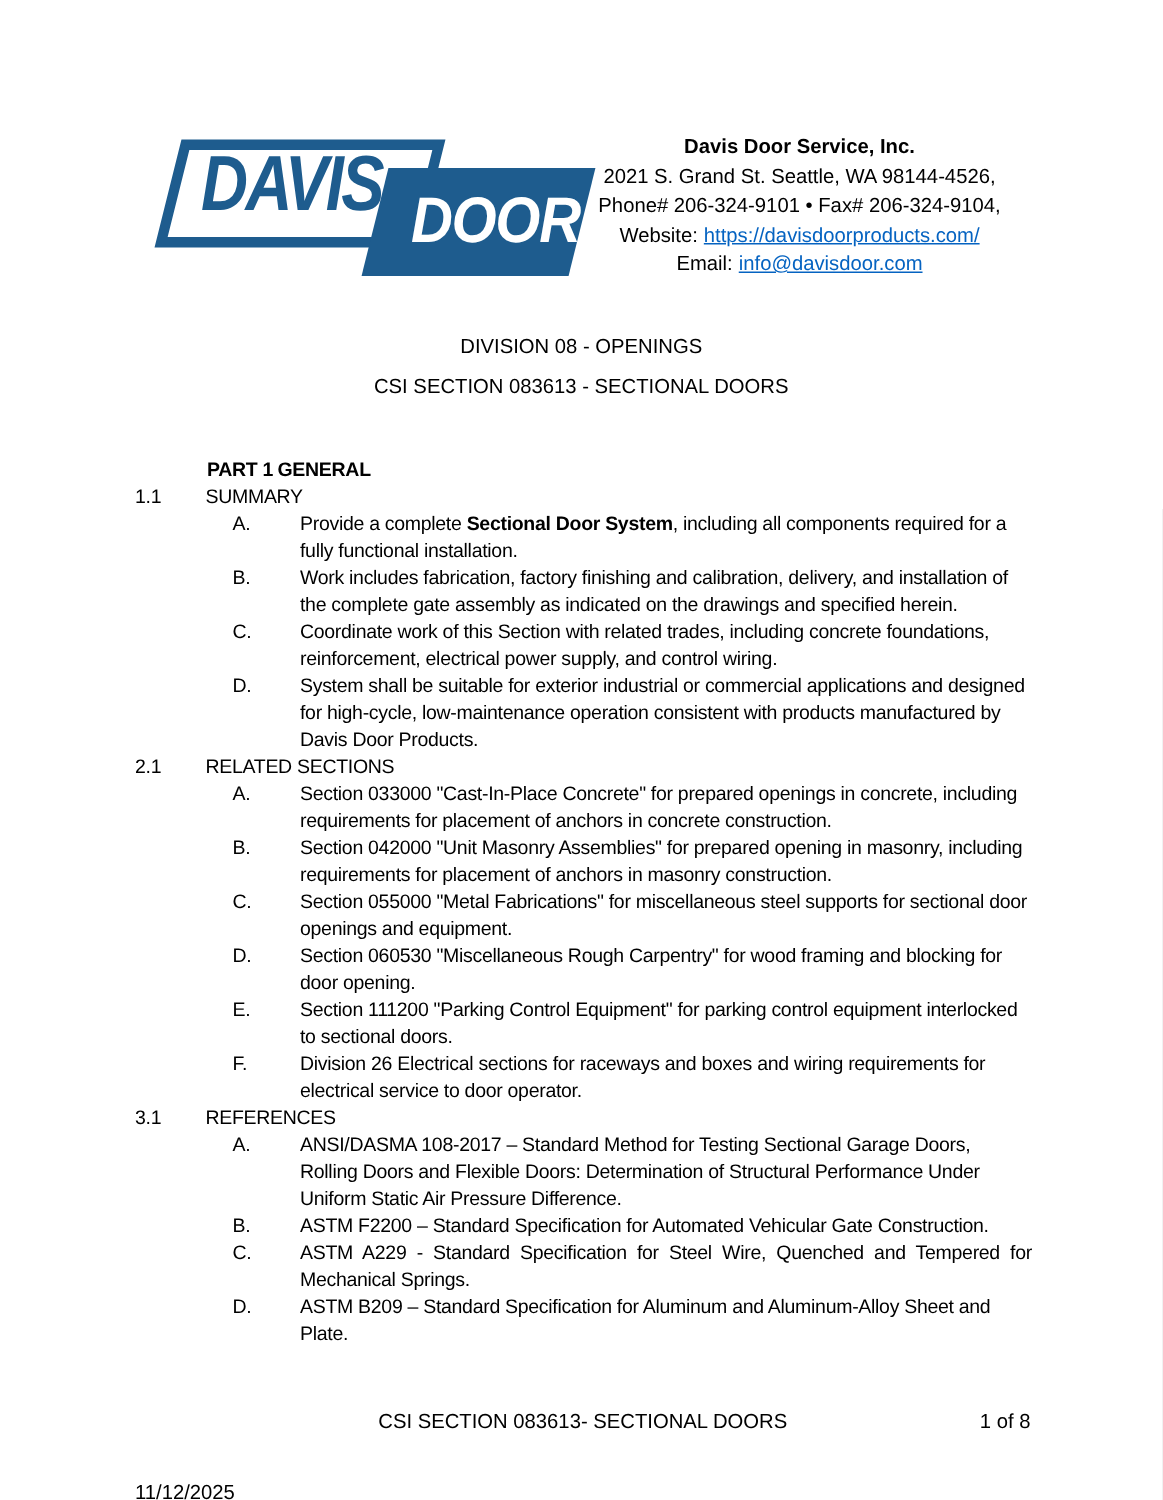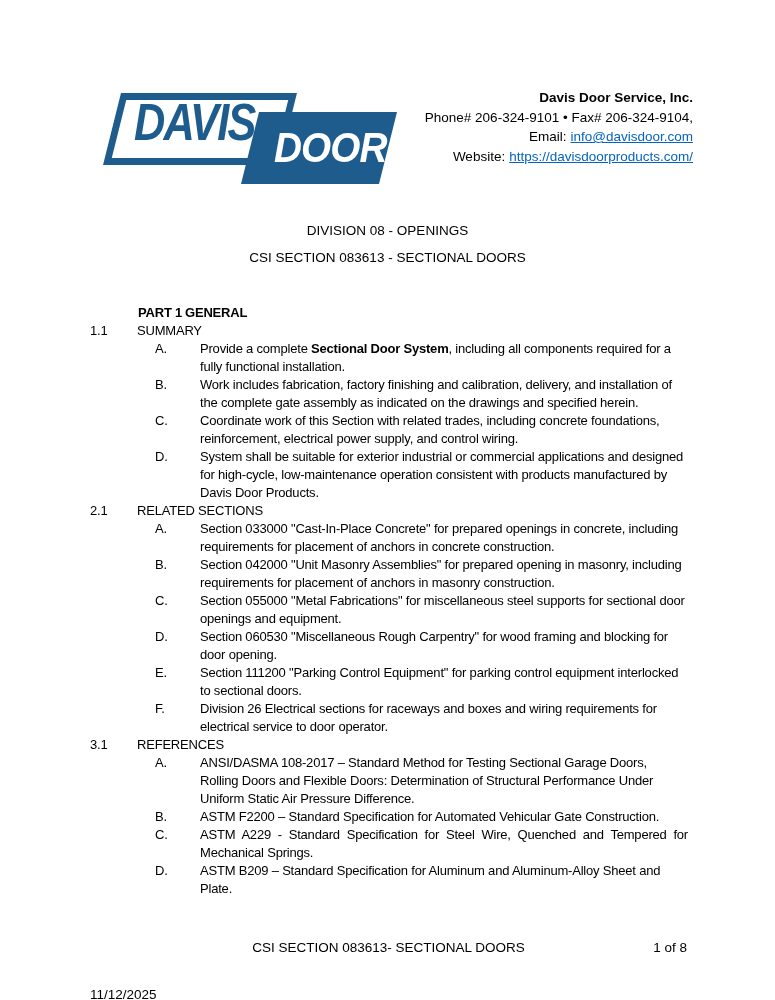--- a/index.html
+++ b/index.html
@@ -28,21 +28,21 @@
   .logo-door {
     position:absolute; left:170px; top:36px; z-index:3;
     font-size:43px; font-weight:bold; font-style:italic; color:#fff;
     letter-spacing:-1px; transform:scale(0.9,1.0); transform-origin:left top;
     line-height:1; white-space:nowrap;
   }
 
   
   .contact {
     position:absolute; top:88px; right:82px; width:320px;
-    text-align:right; font-size:13.5px; line-height:19.5px;
+    text-align:center; font-size:13.5px; line-height:19.5px;
   }
   .company { font-weight:bold; }
   .link { color:var(--link); text-decoration:underline; cursor:pointer; margin-left:4px; }
 
   
   .titles {
     position:absolute; top:217px; left:0; right:0;
     text-align:center; font-size:13.5px; line-height:27px;
   }
 
@@ -74,26 +74,27 @@
 
   <div class="logo">
     <div class="logo-outline"></div>
     <div class="logo-solid"></div>
     <div class="logo-davis">DAVIS</div>
     <div class="logo-door">DOOR</div>
   </div>
 
   <div class="contact">
     <div class="company">Davis Door Service, Inc.</div>
+    <div>2021 S. Grand St. Seattle, WA 98144-4526,</div>
     <div>Phone# 206-324-9101 • Fax# 206-324-9104,</div>
     <div>
-      <span>Email:</span><a class="link">info@davisdoor.com</a>
+      <span>Website:</span><a class="link">https://davisdoorproducts.com/</a>
     </div>
     <div>
-      <span>Website:</span><a class="link">https://davisdoorproducts.com/</a>
+      <span>Email:</span><a class="link">info@davisdoor.com</a>
     </div>
   </div>
 
   <div class="titles">
     <div>DIVISION 08 - OPENINGS</div>
     <div>CSI SECTION 083613 - SECTIONAL DOORS</div>
   </div>
 
   <div class="body">
     <div class="part-head">

